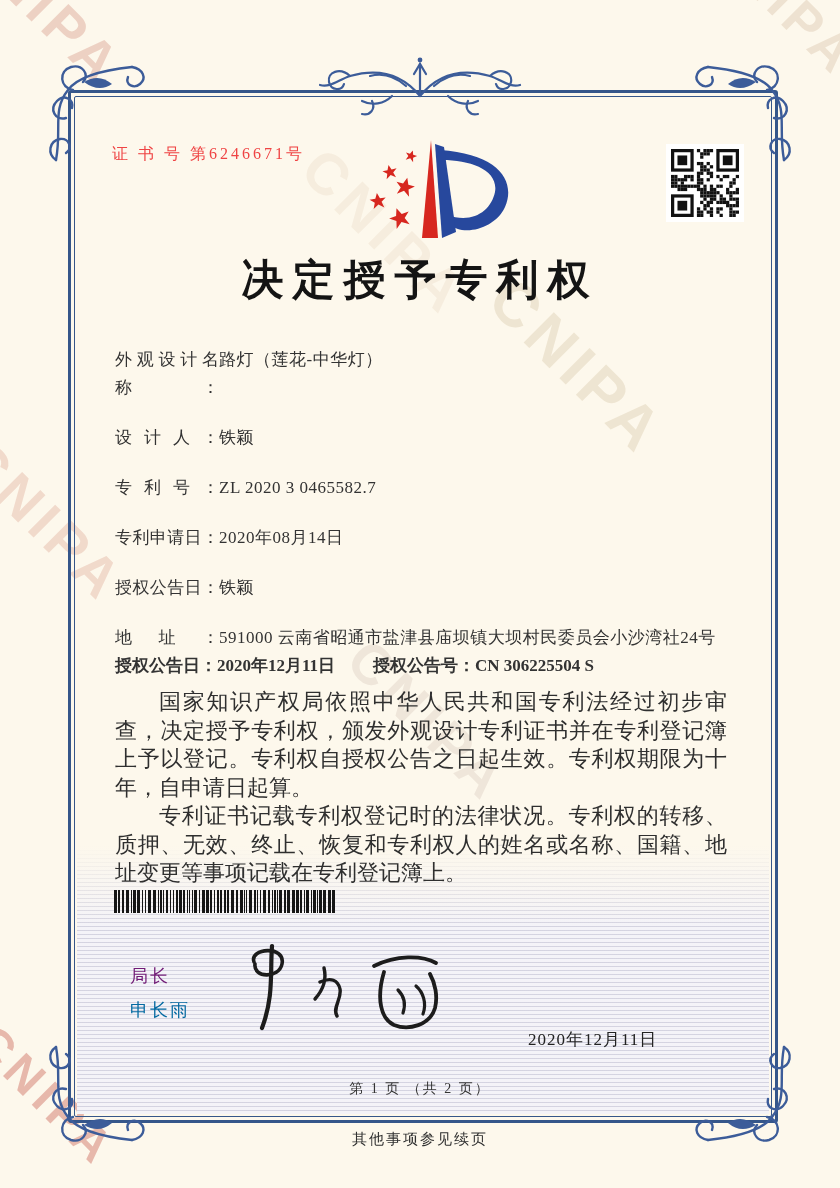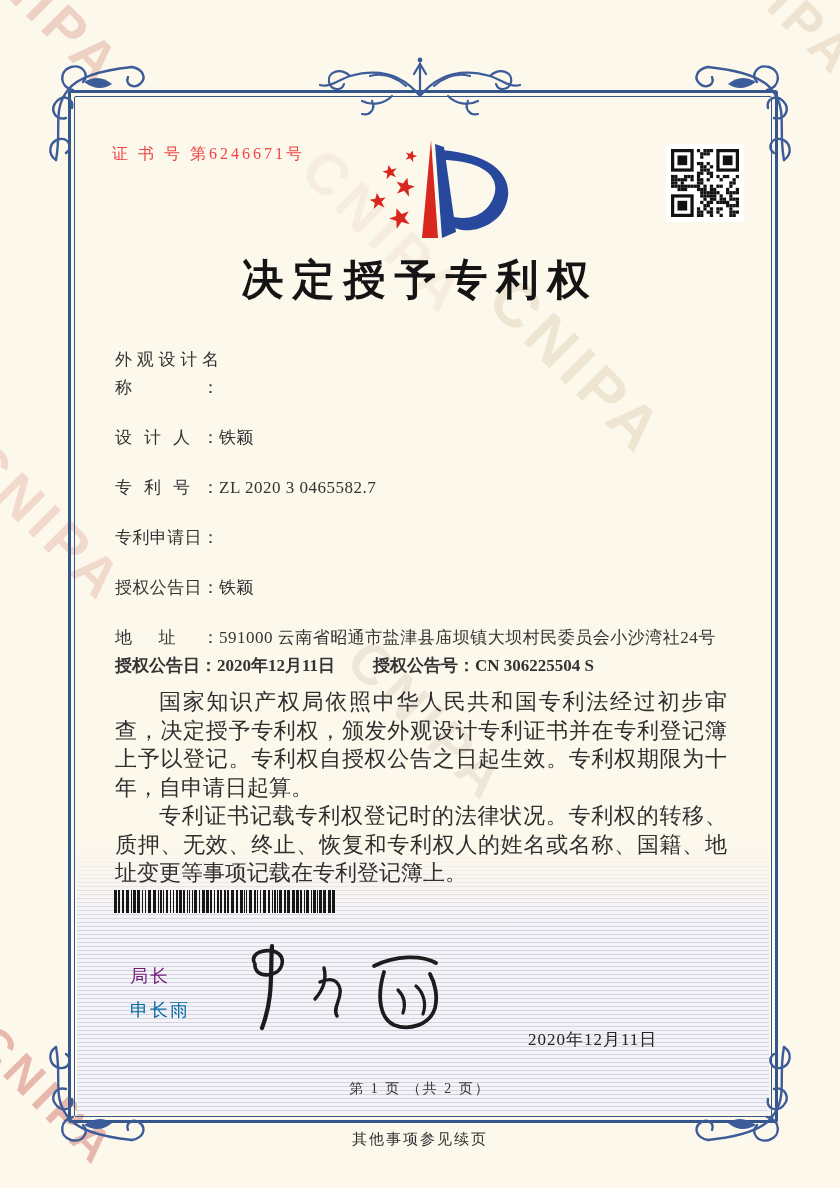--- a/index.html
+++ b/index.html
@@ -301,31 +301,33 @@
           <rect x="3.4" y="51" width="17" height="17" fill="#fff"></rect>
           <rect x="6.8" y="54.4" width="10.2" height="10.2" fill="#111"></rect>
         </svg>
     </div>
 
     <div class="doc-title">决定授予专利权</div>
 
     <div class="fields">
       <div class="frow">
         <span class="flabel">外观设计名称：</span>
+        <span class="fvalue">路灯（莲花-中华灯）</span>
       </div>
       <div class="frow">
         <span class="flabel">设计人：</span>
         <span class="fvalue">铁颖</span>
       </div>
       <div class="frow">
         <span class="flabel">专利号：</span>
         <span class="fvalue">ZL 2020 3 0465582.7</span>
       </div>
       <div class="frow">
         <span class="flabel">专利申请日：</span>
+        <span class="fvalue">2020年08月14日</span>
       </div>
       <div class="frow">
         <span class="flabel">授权公告日：</span>
         <span class="fvalue">铁颖</span>
       </div>
       <div class="frow" style="margin-bottom:0;">
         <span class="flabel">地址：</span>
         <span class="fvalue">591000 云南省昭通市盐津县庙坝镇大坝村民委员会小沙湾社24号</span>
       </div>
       <div class="grant-row">

